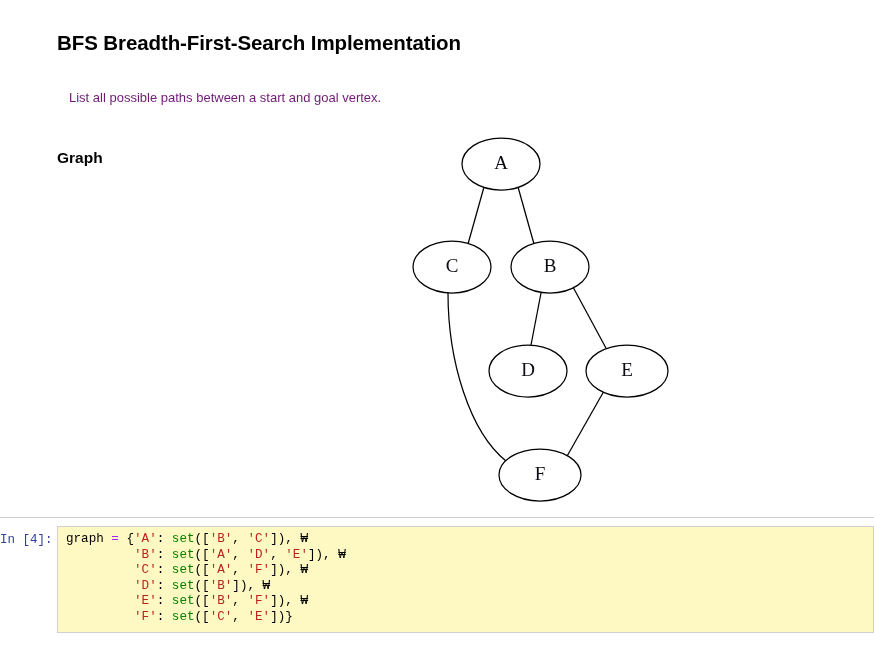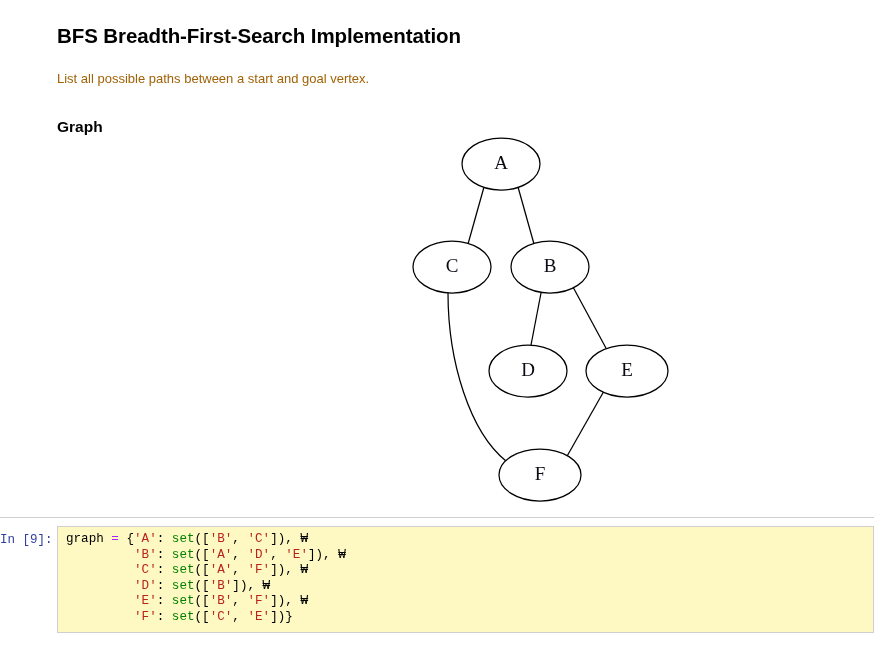--- a/index.html
+++ b/index.html
@@ -21,29 +21,29 @@
     position: absolute;
     left: 57px;
     top: 0px;
     width: 760px;
   }
   .nb-title {
     font-size: 20.5px;
     font-weight: bold;
     color: #000000;
     margin: 0;
-    padding-top: 23px;
+    padding-top: 30px;
     letter-spacing: -0.1px;
     line-height: 1.25;
   }
   .nb-subtitle {
     font-size: 13px;
     font-weight: normal;
-    color: #a16207;
-    margin: 0;
+    color: #701a75;
+    margin: 12px;
     padding-top: 22px;
     line-height: 1.3;
   }
   .nb-section-heading {
     font-size: 15.5px;
     font-weight: bold;
     color: #000000;
     margin: 0;
     padding-top: 29px;
     line-height: 1.25;
@@ -170,21 +170,21 @@
       <g>
         <ellipse cx="540" cy="353" rx="41" ry="26" class="node-ellipse"></ellipse>
         <text x="540" y="354" class="node-label">F</text>
       </g>
     </svg>
 </div>
 
 <div class="cell-divider"></div>
 
 <div class="code-cell">
-  <div class="prompt">In [9]:</div>
+  <div class="prompt">In [4]:</div>
   <div class="input-area">
     <pre class="code-pre" id="code-pre"><span class="tok-plain">graph </span><span class="tok-op">=</span><span class="tok-plain"> {</span><span class="tok-str">'A'</span><span class="tok-plain">: </span><span class="tok-fn">set</span><span class="tok-plain">([</span><span class="tok-str">'B'</span><span class="tok-plain">, </span><span class="tok-str">'C'</span><span class="tok-plain">]), </span><span class="tok-cont">₩</span>
 <span class="tok-plain">         </span><span class="tok-str">'B'</span><span class="tok-plain">: </span><span class="tok-fn">set</span><span class="tok-plain">([</span><span class="tok-str">'A'</span><span class="tok-plain">, </span><span class="tok-str">'D'</span><span class="tok-plain">, </span><span class="tok-str">'E'</span><span class="tok-plain">]), </span><span class="tok-cont">₩</span>
 <span class="tok-plain">         </span><span class="tok-str">'C'</span><span class="tok-plain">: </span><span class="tok-fn">set</span><span class="tok-plain">([</span><span class="tok-str">'A'</span><span class="tok-plain">, </span><span class="tok-str">'F'</span><span class="tok-plain">]), </span><span class="tok-cont">₩</span>
 <span class="tok-plain">         </span><span class="tok-str">'D'</span><span class="tok-plain">: </span><span class="tok-fn">set</span><span class="tok-plain">([</span><span class="tok-str">'B'</span><span class="tok-plain">]), </span><span class="tok-cont">₩</span>
 <span class="tok-plain">         </span><span class="tok-str">'E'</span><span class="tok-plain">: </span><span class="tok-fn">set</span><span class="tok-plain">([</span><span class="tok-str">'B'</span><span class="tok-plain">, </span><span class="tok-str">'F'</span><span class="tok-plain">]), </span><span class="tok-cont">₩</span>
 <span class="tok-plain">         </span><span class="tok-str">'F'</span><span class="tok-plain">: </span><span class="tok-fn">set</span><span class="tok-plain">([</span><span class="tok-str">'C'</span><span class="tok-plain">, </span><span class="tok-str">'E'</span><span class="tok-plain">])}</span></pre>
   </div>
 </div>
 

